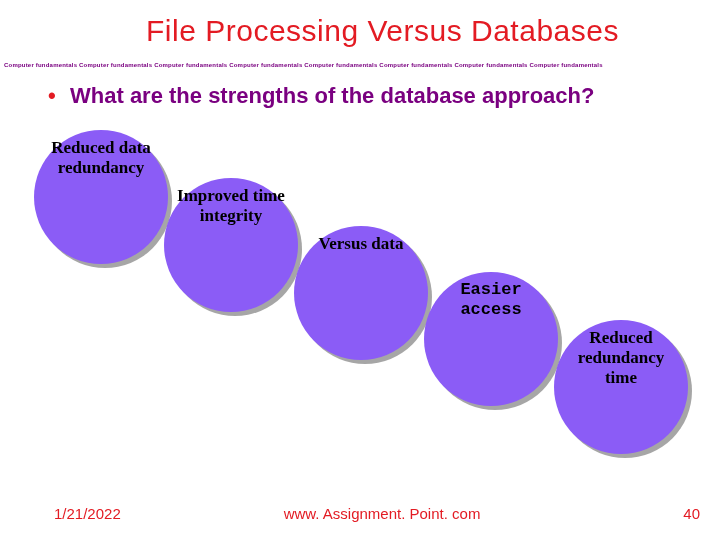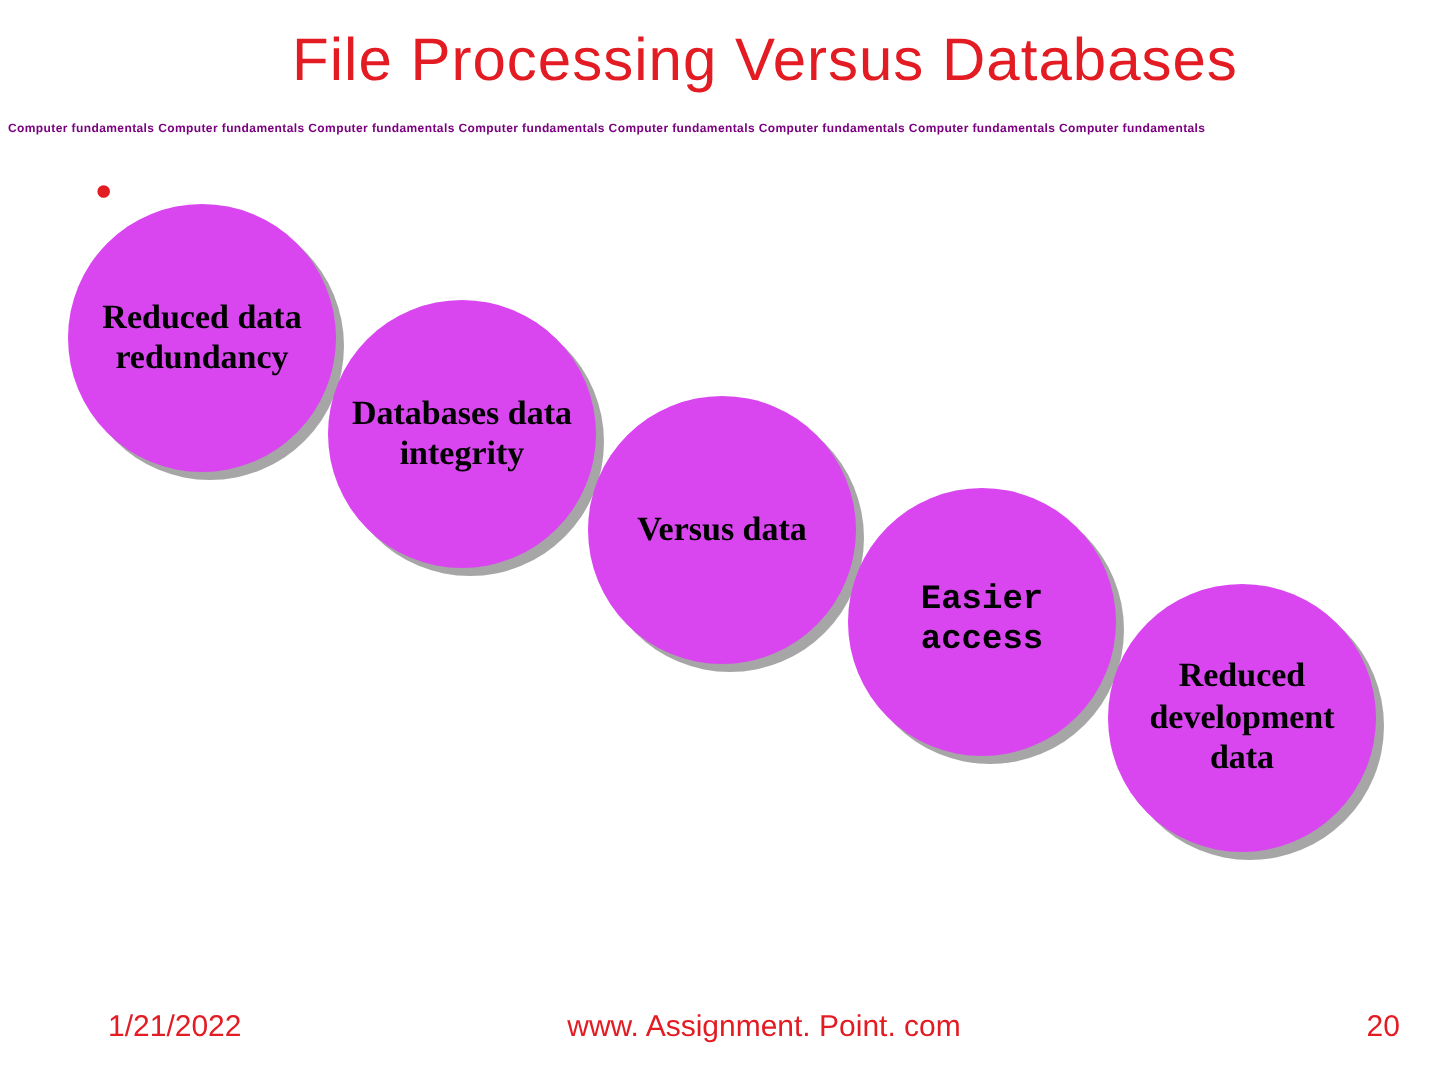--- a/index.html
+++ b/index.html
@@ -50,24 +50,24 @@
   .bubbles {
     position: relative;
     margin-top: 30px;
     height: 300px;
   }
   .bubble {
     position: absolute;
     width: 134px;
     height: 134px;
     border-radius: 50%;
-    background: #d946ef;
+    background: #8b5cf6;
     box-shadow: 4px 4px 0 rgba(0,0,0,0.35);
     display: flex;
-    align-items: center;
+    align-items: flex-start;
     justify-content: center;
     text-align: center;
     color: #000;
     font-family: "Times New Roman", Times, serif;
     font-size: 17px;
     font-weight: 700;
     line-height: 1.2;
     padding: 8px;
   }
   .b1 { left: 34px;  top: -10px; }
@@ -93,37 +93,38 @@
 </style>
 </head>
 <body>
 
 <h1 class="slide-title">File Processing Versus Databases</h1>
 
 <div class="banner">Computer fundamentals Computer fundamentals Computer fundamentals Computer fundamentals Computer fundamentals Computer fundamentals Computer fundamentals Computer fundamentals</div>
 
 <div class="question">
   <span class="bullet">•</span>
+  <span>What are the strengths of the database approach?</span>
 </div>
 
 <div class="bubbles">
   <div class="bubble b1">
     <span>Reduced data redundancy</span>
   </div>
   <div class="bubble b2">
-    <span>Databases data integrity</span>
+    <span>Improved time integrity</span>
   </div>
   <div class="bubble b3">
     <span>Versus data</span>
   </div>
   <div class="bubble b4">
     <span>Easier access</span>
   </div>
   <div class="bubble b5">
-    <span>Reduced development data</span>
+    <span>Reduced redundancy time</span>
   </div>
 </div>
 
 <div class="footer">
   <span class="footer-date">1/21/2022</span>
   <span class="footer-url">www. Assignment. Point. com</span>
-  <span class="footer-page">20</span>
+  <span class="footer-page">40</span>
 </div>
 
 </body></html>

